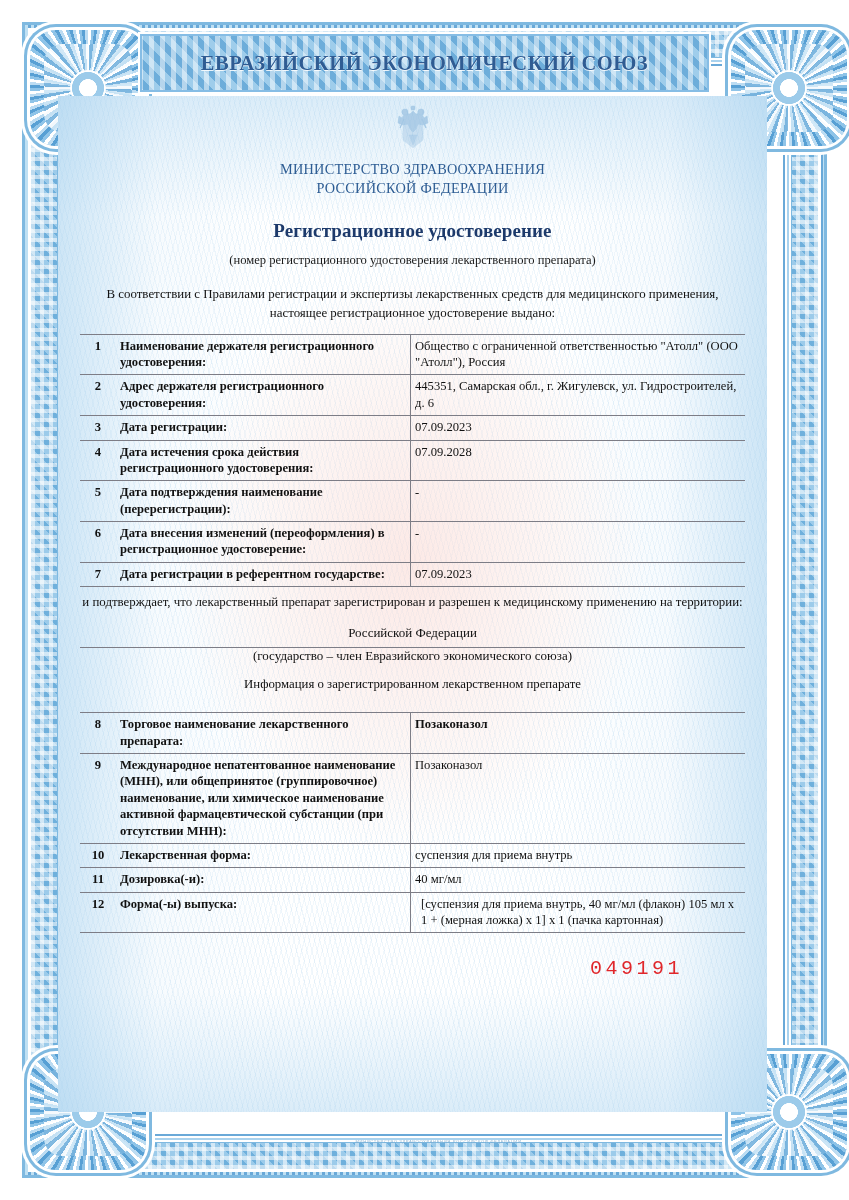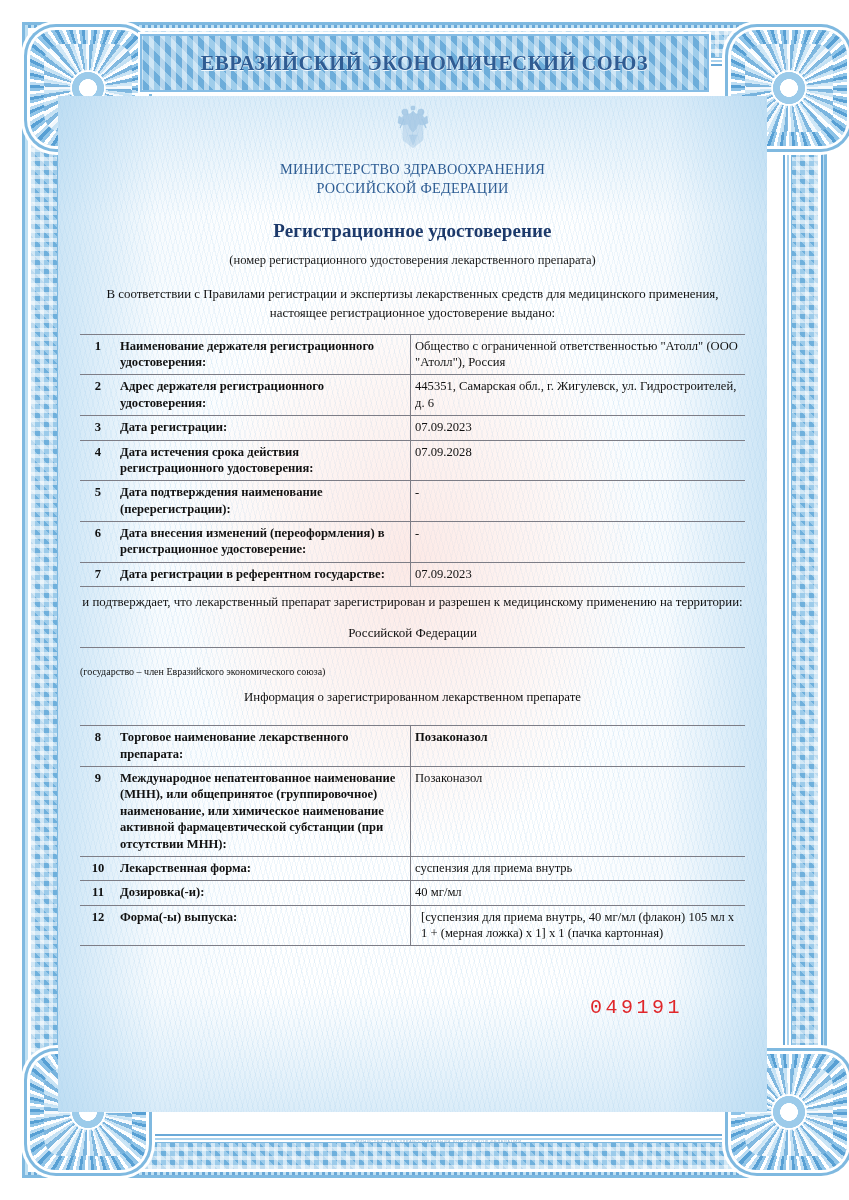--- a/index.html
+++ b/index.html
@@ -150,29 +150,29 @@
 
   
   .confirm{
     color:#111;font-size:12.9px;line-height:1.42;margin-top:6px;text-align:center;
   }
   .country{
     text-align:center;color:#111;font-size:13px;margin-top:14px;padding-bottom:6px;
     border-bottom:1px solid #7d7d86;
   }
   .country-caption{
-    color:#111;font-size:10px;margin-top:18px;
+    text-align:center;color:#111;font-size:13px;margin-top:0;
   }
   .info-head{
     text-align:center;color:#111;font-size:12.8px;margin-top:13px;margin-bottom:20px;
   }
 
   
   .serial{
-    text-align:right;padding-right:62px;margin-top:50px;
+    text-align:right;padding-right:62px;margin-top:24px;
     color:#e0262a;font-family:"Liberation Mono",monospace;
     font-size:20px;letter-spacing:3.5px;font-weight:400;
   }
 
   
   .microprint{
     position:absolute;left:0;right:0;bottom:56px;text-align:center;
     font-size:4.2px;letter-spacing:.6px;color:#7aa8cc;opacity:.8;
     font-family:"Liberation Sans",sans-serif;
   }

